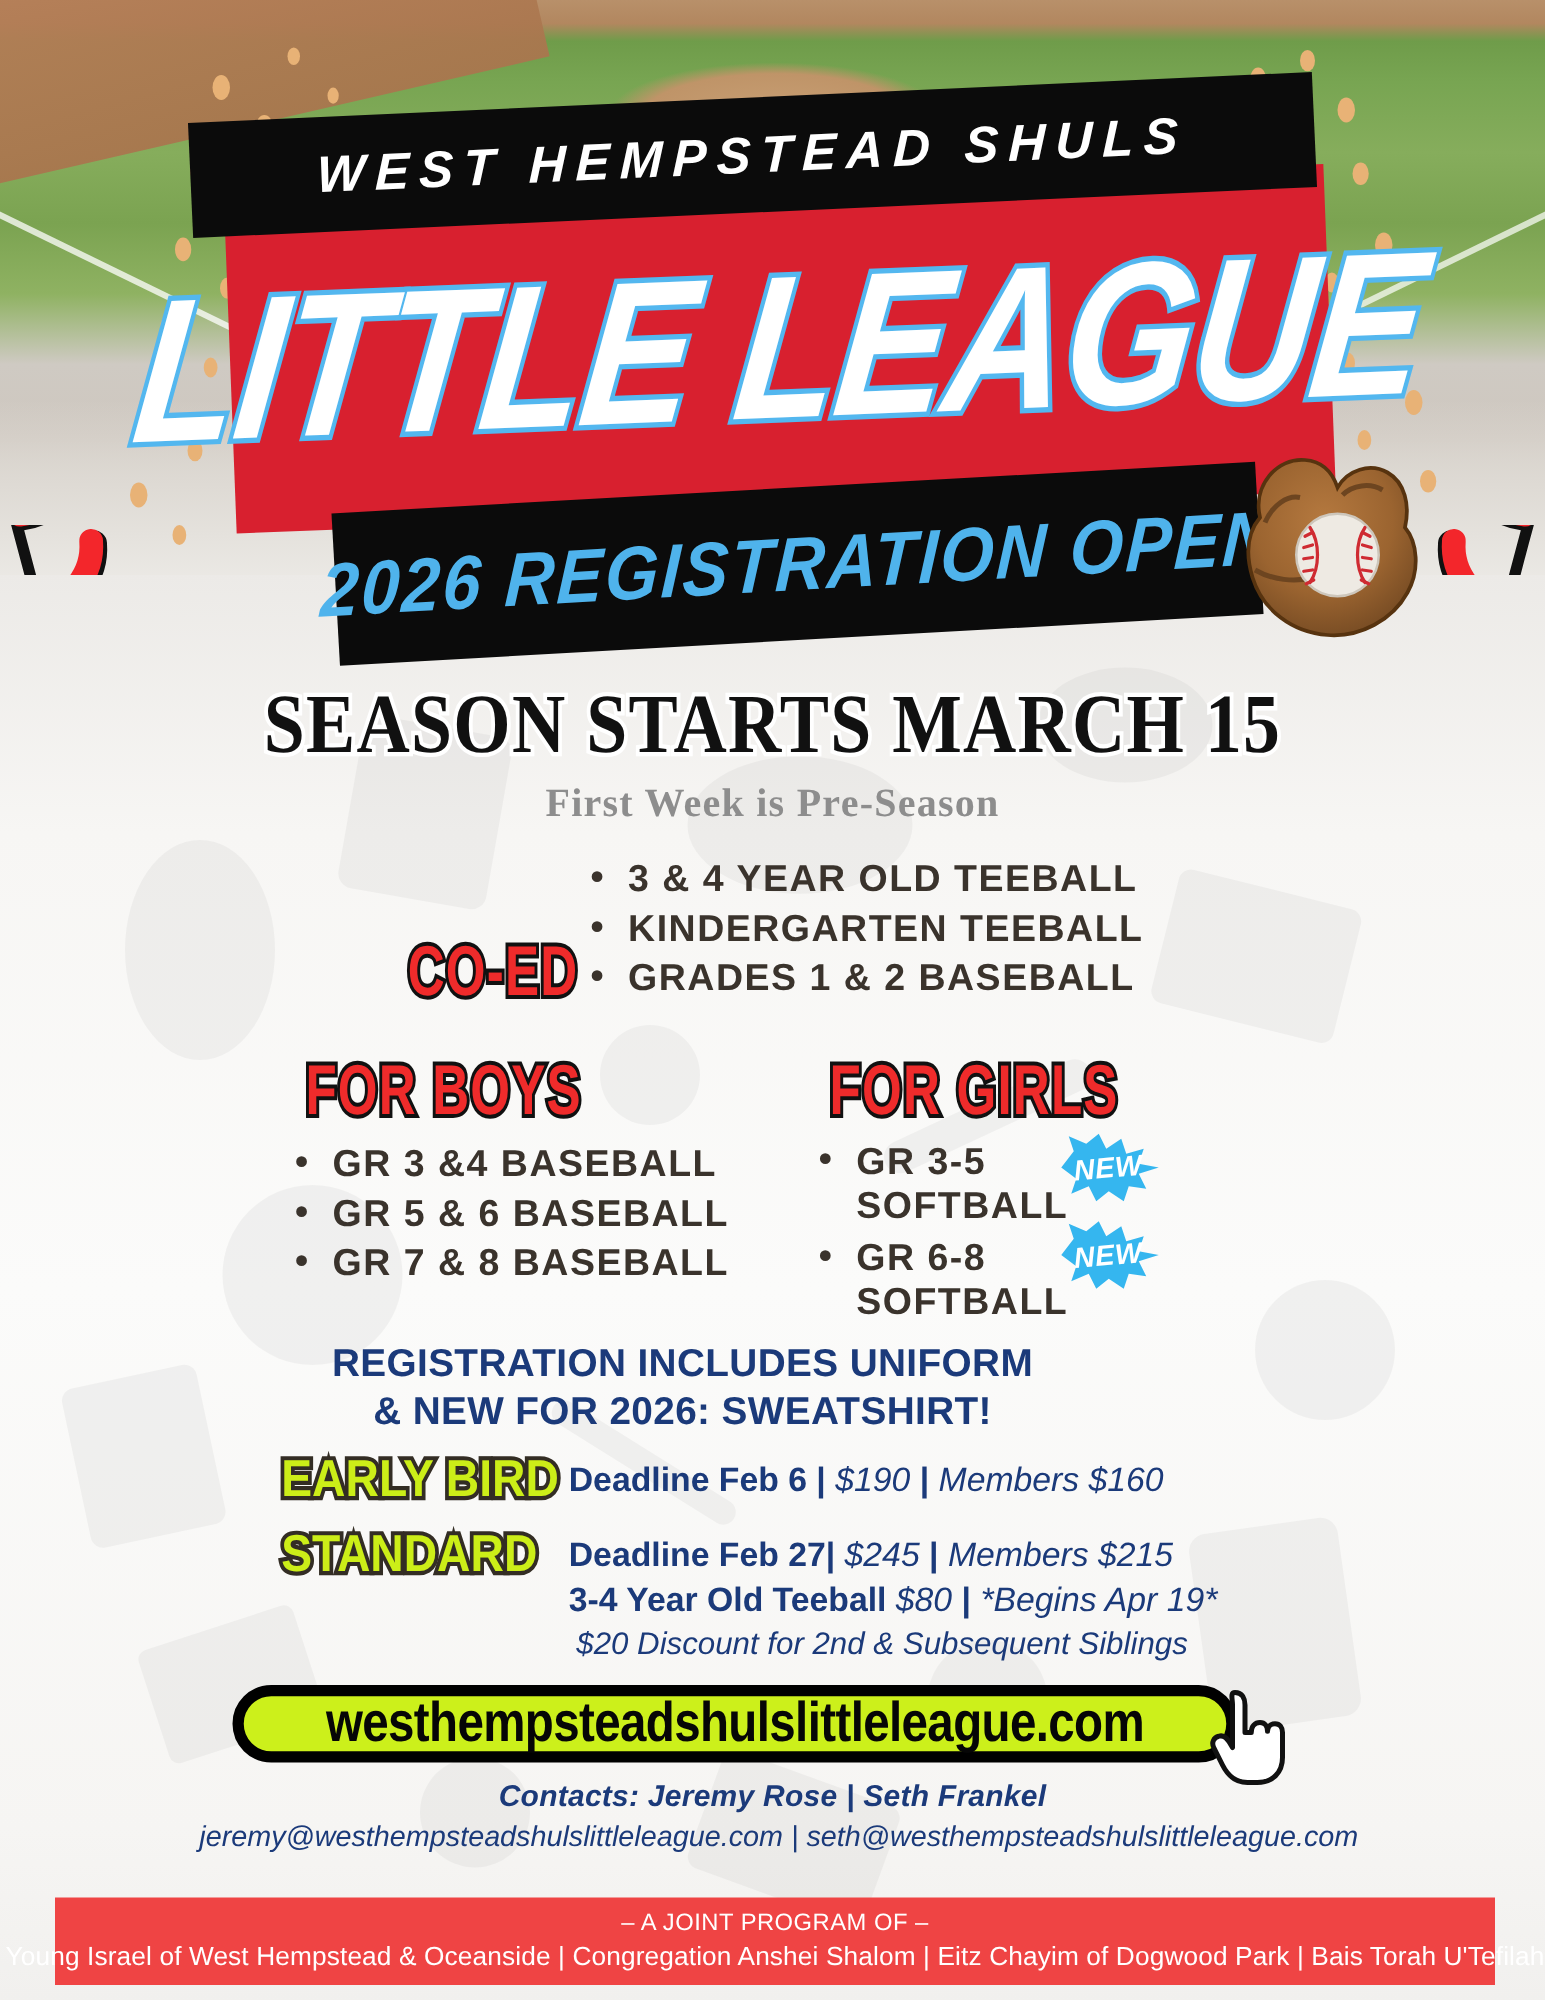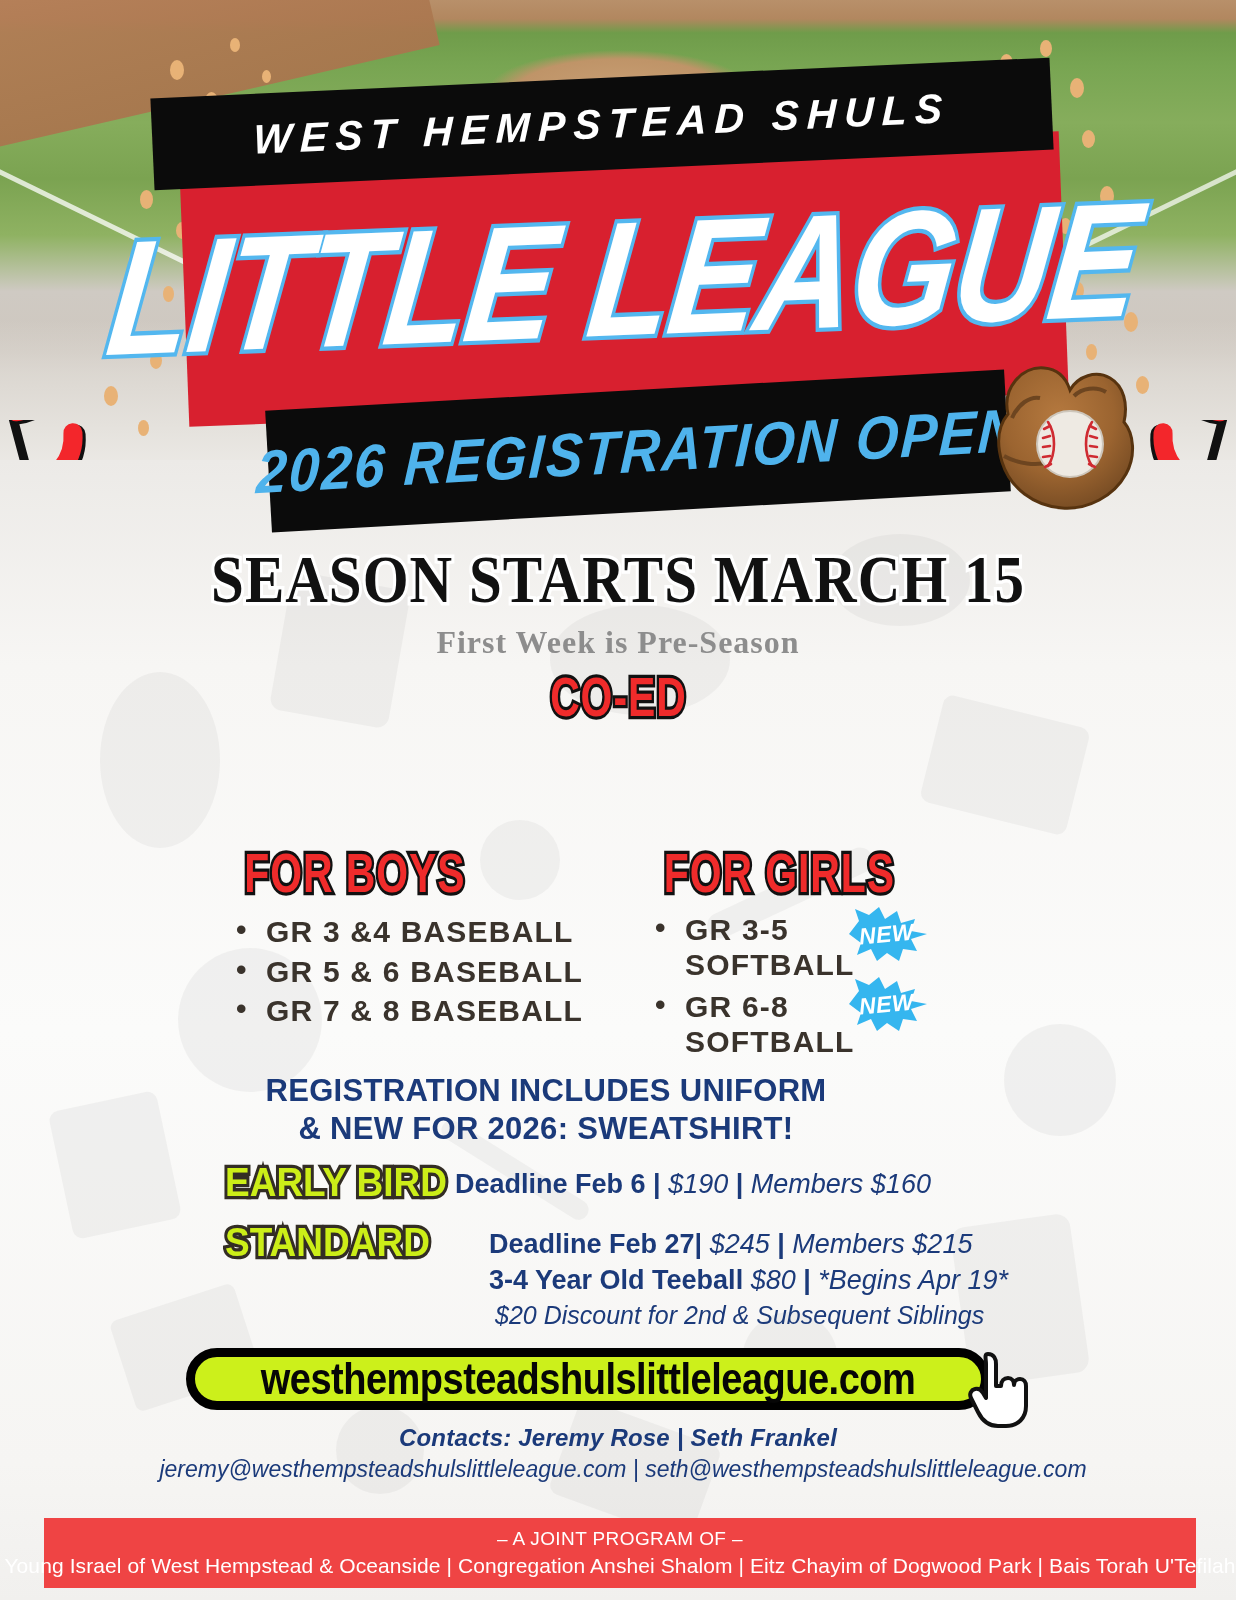--- a/index.html
+++ b/index.html
@@ -159,21 +159,21 @@
   .tier{
     width:230px; flex:0 0 230px; font-weight:700; font-size:37px; color:#ccee18;
     -webkit-text-stroke:6px #332d24; paint-order:stroke fill;
     transform:scaleY(1.12); letter-spacing:0px; line-height:1.06; white-space:nowrap;
   }
   .price-lines{ padding-top:4px; }
   .pl{ font-size:27px; color:#1b3a7a; line-height:1.33; white-space:nowrap; }
   .pl b{ font-weight:700; }
   .pl i{ font-style:italic; font-weight:400; }
   .pl .sep{ font-weight:700; }
-  .pricing .row2{ margin-top:20px;gap:34px; }
+  .pricing .row2{ margin-top:20px; }
   .pl.small{ font-size:25px; font-style:italic; padding-left:6px; }
 
   
   .site-btn{
     position:absolute; left:186px; top:1348px; width:804px; height:62px; z-index:5;
     background:#ccf01b; border:9px solid #000; border-radius:34px;
     display:flex; align-items:center; justify-content:center;
   }
   .site-btn span{
     font-weight:700; font-size:38px; letter-spacing:-.5px; color:#060606;
@@ -496,20 +496,21 @@
     </g>
   </svg>
 
   <div class="season">
     <h1>SEASON STARTS MARCH 15</h1>
     <h2>First Week is Pre-Season</h2>
   </div>
 
   <div class="coed">
     <div class="div-head">CO-ED</div>
+    <ul class="bullets" id="coed-list"><li>3 &amp; 4 YEAR OLD TEEBALL</li><li>KINDERGARTEN TEEBALL</li><li>GRADES 1 &amp; 2 BASEBALL</li></ul>
   </div>
 
   <div class="boys">
     <div class="div-head">FOR BOYS</div>
     <ul class="bullets" id="boys-list">
         <li>GR 3 &amp;4 BASEBALL</li>
         <li>GR 5 &amp; 6 BASEBALL</li>
         <li>GR 7 &amp; 8 BASEBALL</li>
       </ul>
   </div>

